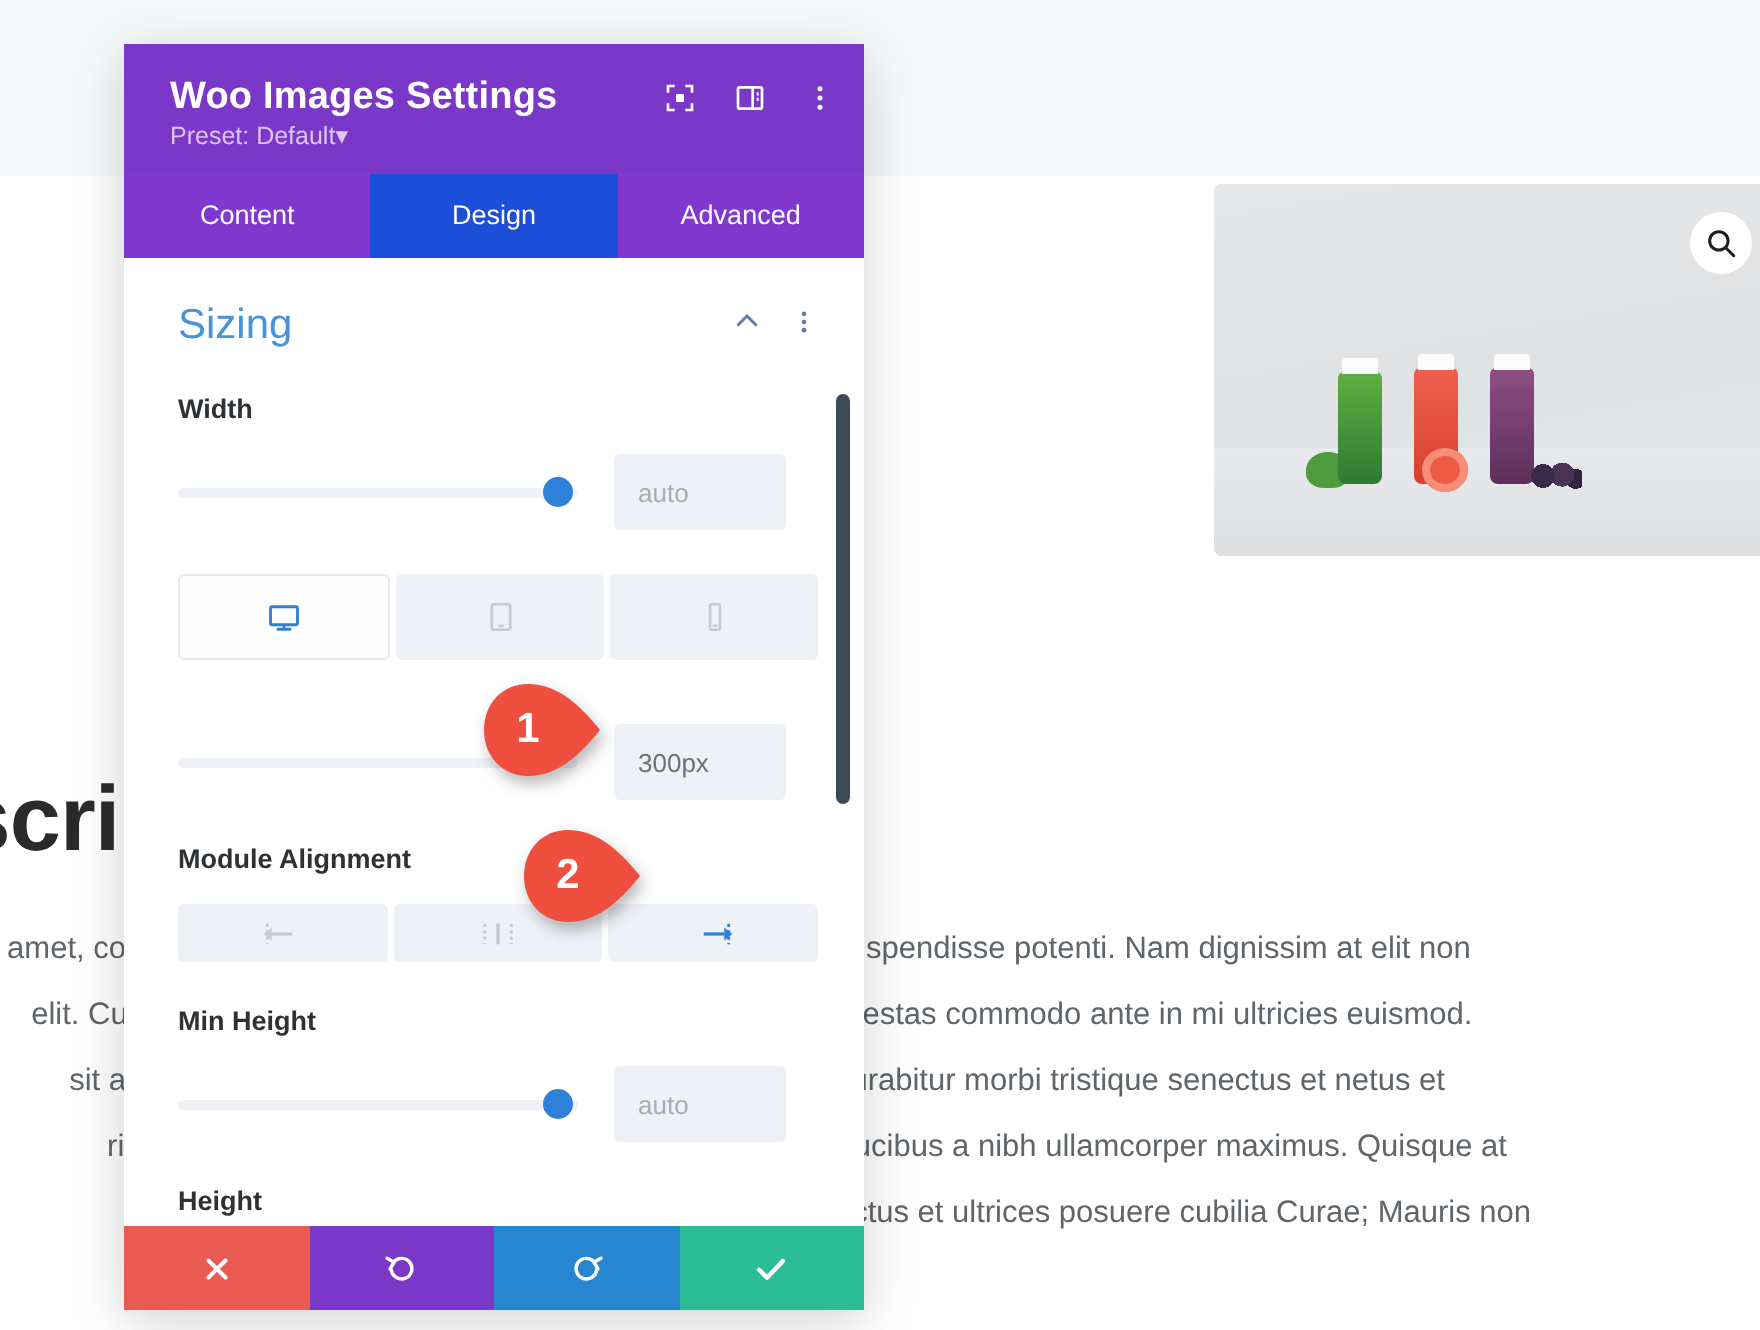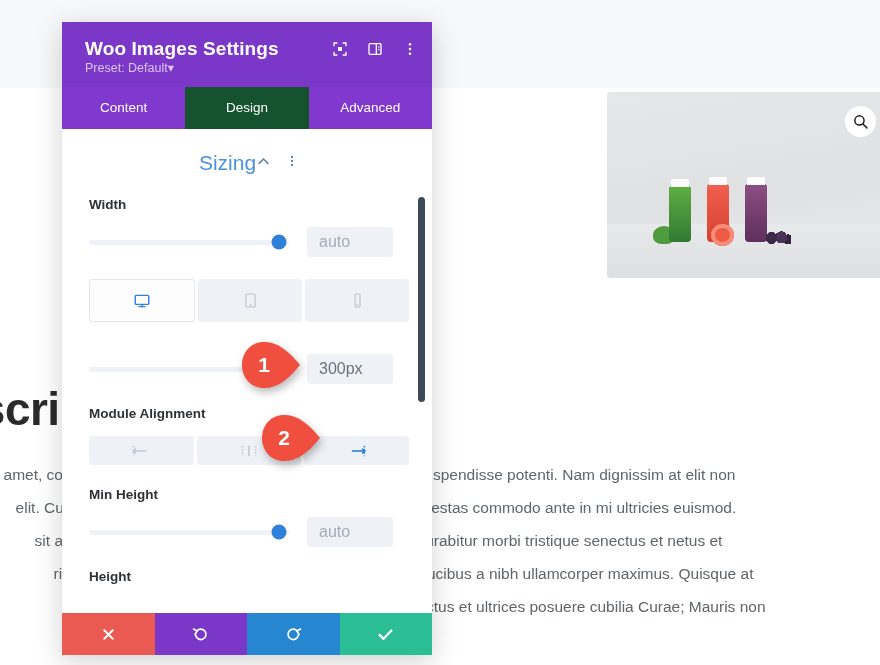--- a/index.html
+++ b/index.html
@@ -103,51 +103,51 @@
     position: absolute; right: 14px; top: 18px;
     display: flex; align-items: center; gap: 18px;
   }
   .hdr-icon { width: 17px; height: 17px; display:flex; align-items:center; justify-content:center; }
 
   .tabs { display: flex; background: #8038cf; }
   .tab {
     flex: 1; text-align: center; padding: 13px 4px 14px;
     color: #ffffff; font-size: 13.5px;
   }
-  .tab.active { background: #14532d; }
+  .tab.active { background: #1d4ed8; }
 
   .body {
     flex: 1; position: relative; overflow: hidden; background: #ffffff;
   }
   .body-inner { padding: 22px 23px 10px 27px; }
 
   .section-head {
-    display: flex; align-items: center; justify-content: center;
+    display: flex; align-items: center; justify-content: space-between;
     margin-bottom: 22px;
   }
   .section-title { color: #4a93d9; font-size: 21px; }
   .section-tools { display: flex; align-items: center; gap: 14px; }
 
   .field { margin-bottom: 22px; }
   .field-label {
     font-size: 13.5px; color: #2e3235; font-weight: bold; margin-bottom: 15px;
   }
   .slider-row { display: flex; align-items: center; gap: 18px; }
   .slider {
     position: relative; width: 200px; height: 5px;
     background: #eef1f6; border-radius: 3px;
   }
   .slider .thumb {
     position: absolute; top: 50%; transform: translate(-50%,-50%);
     width: 15px; height: 15px; border-radius: 50%; background: #2f80d8;
   }
   .value-box {
-    width: 86px; height: 30px; background: #eef1f6; border-radius: 3px;
+    width: 86px; height: 38px; background: #eef1f6; border-radius: 3px;
     display: flex; align-items: center; padding-left: 12px;
-    font-size: 16px; color: #a4adb8;
+    font-size: 13px; color: #a4adb8;
   }
   .value-box.filled { color: #6a737d; }
 
   .devtabs { display: flex; gap: 3px; }
   .devtab {
     flex: 1; height: 43px; background: #eef1f6; border-radius: 3px;
     display: flex; align-items: center; justify-content: center;
   }
   .devtab.active { background: #fdfdfe; border: 1px solid #e4e8ee; }
 

